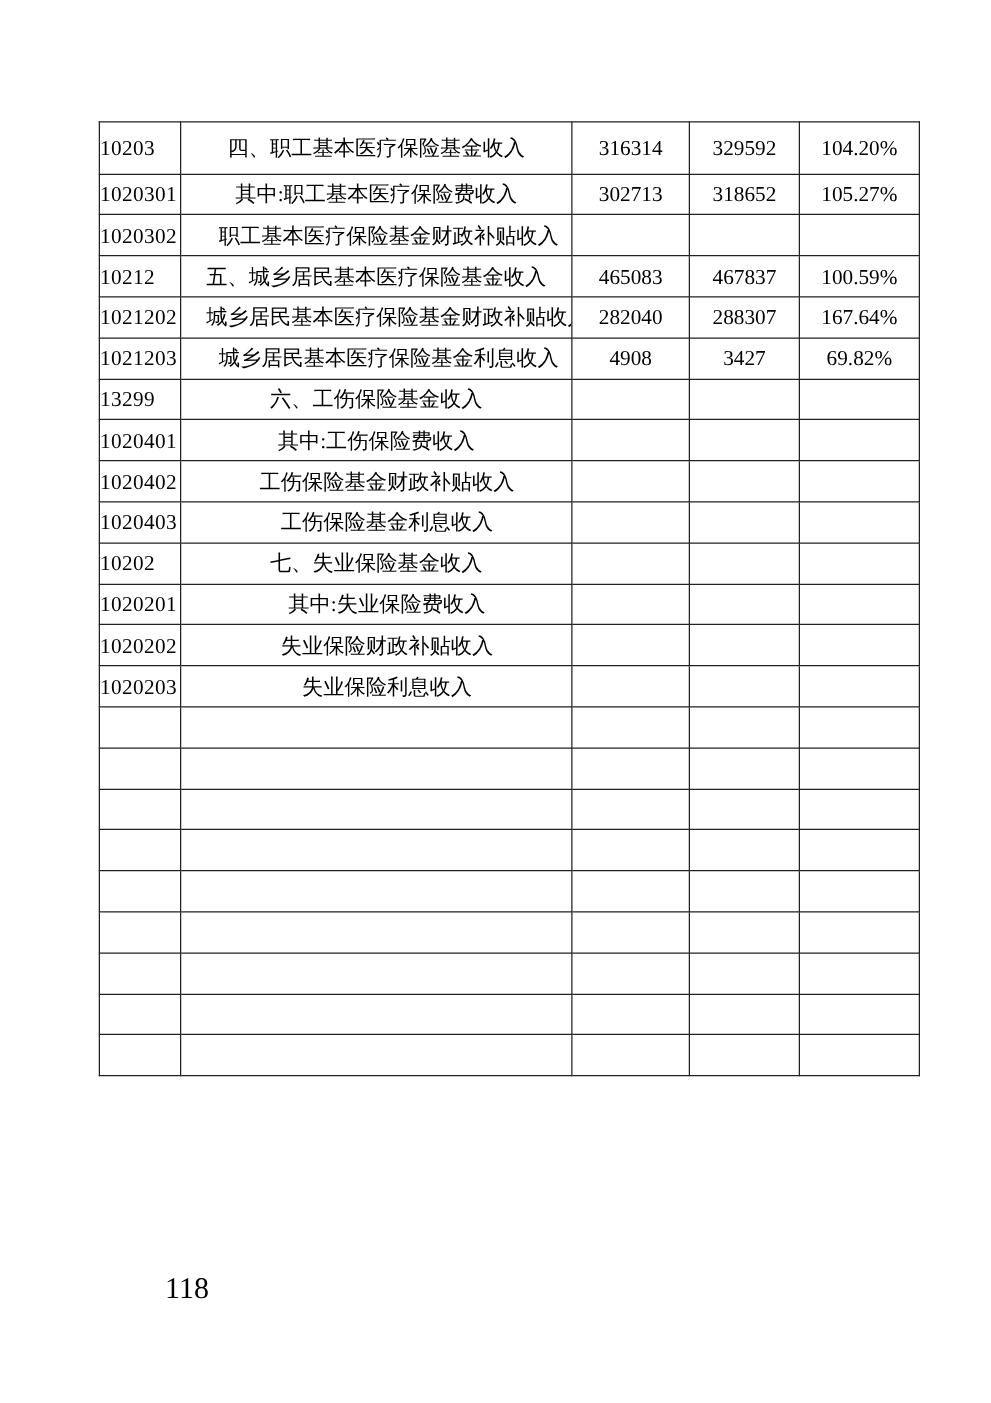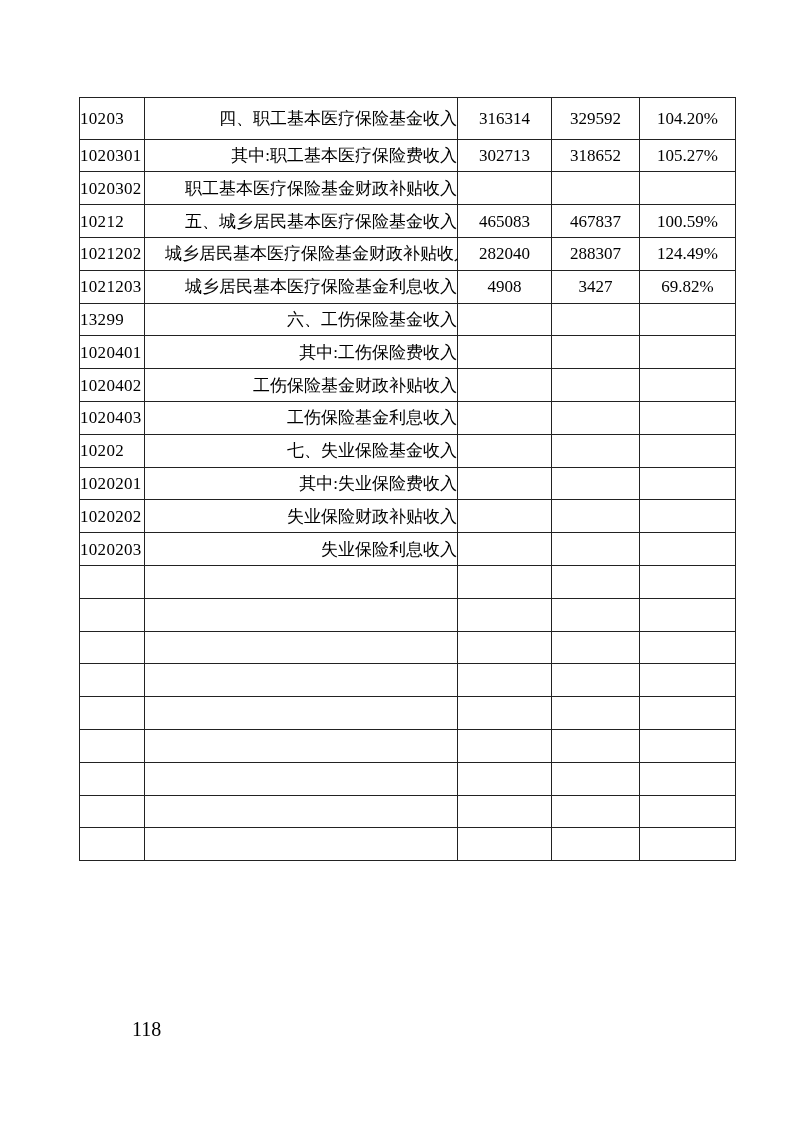--- a/index.html
+++ b/index.html
@@ -36,31 +36,31 @@
     vertical-align: middle;
   }
   td.code {
     padding-left: 3px;
     text-align: left;
     letter-spacing: 0.3px;
   }
   td.name {
     padding-left: 3px;
     font-size: 15.5px;
-    text-align: right;
+    text-align: center;
     white-space: nowrap;
   }
   td.name.ind1 { padding-left: 17px; }
   td.name.ind2 { padding-left: 20px; }
   td.v1, td.v2, td.pct { text-align: center; }
   .page-number {
     position: absolute;
     left: 120px;
     top: 1018px;
-    font-size: 20px;
+    font-size: 24px;
     color: #000000;
     text-align: center;
   }
 </style>
 </head>
 <body>
 
 <div class="sheet">
 
   <table class="budget">
@@ -98,21 +98,21 @@
           <td class="name ind0">五、城乡居民基本医疗保险基金收入</td>
           <td class="v1">465083</td>
           <td class="v2">467837</td>
           <td class="pct">100.59%</td>
         </tr>
         <tr>
           <td class="code">1021202</td>
           <td class="name ind2">城乡居民基本医疗保险基金财政补贴收入</td>
           <td class="v1">282040</td>
           <td class="v2">288307</td>
-          <td class="pct">124.49%</td>
+          <td class="pct">167.64%</td>
         </tr>
         <tr>
           <td class="code">1021203</td>
           <td class="name ind2">城乡居民基本医疗保险基金利息收入</td>
           <td class="v1">4908</td>
           <td class="v2">3427</td>
           <td class="pct">69.82%</td>
         </tr>
         <tr>
           <td class="code">13299</td>

